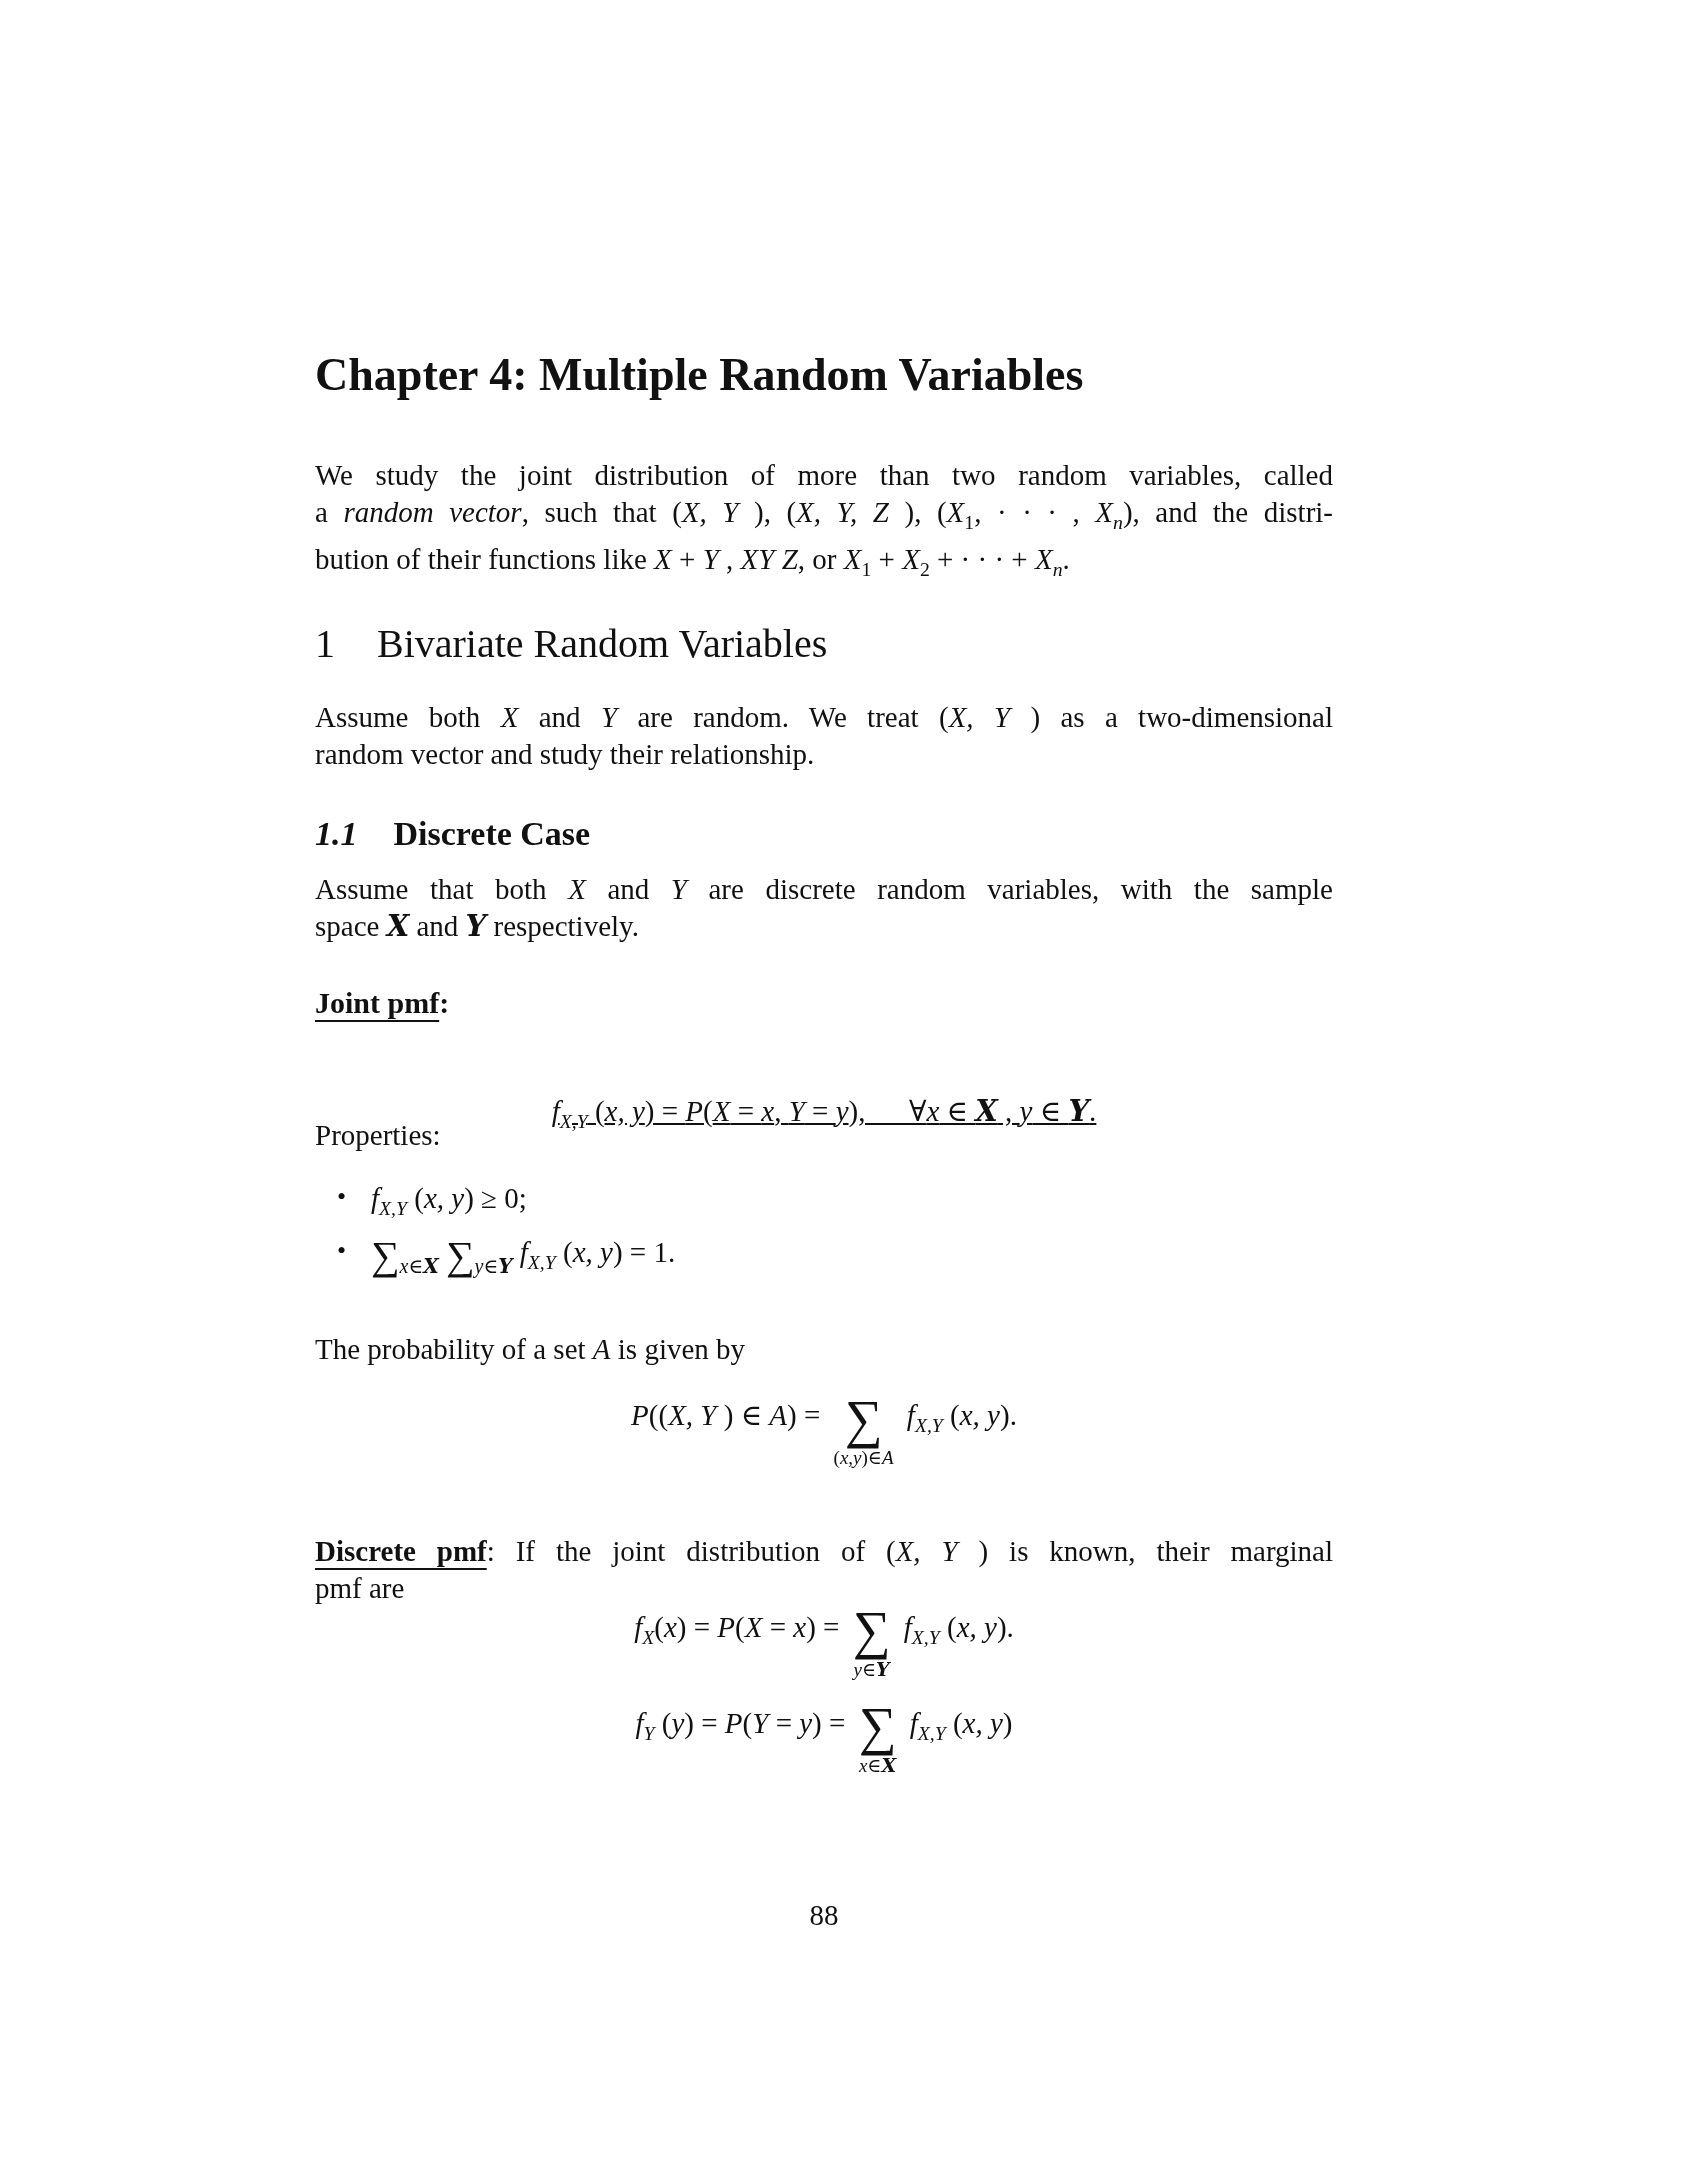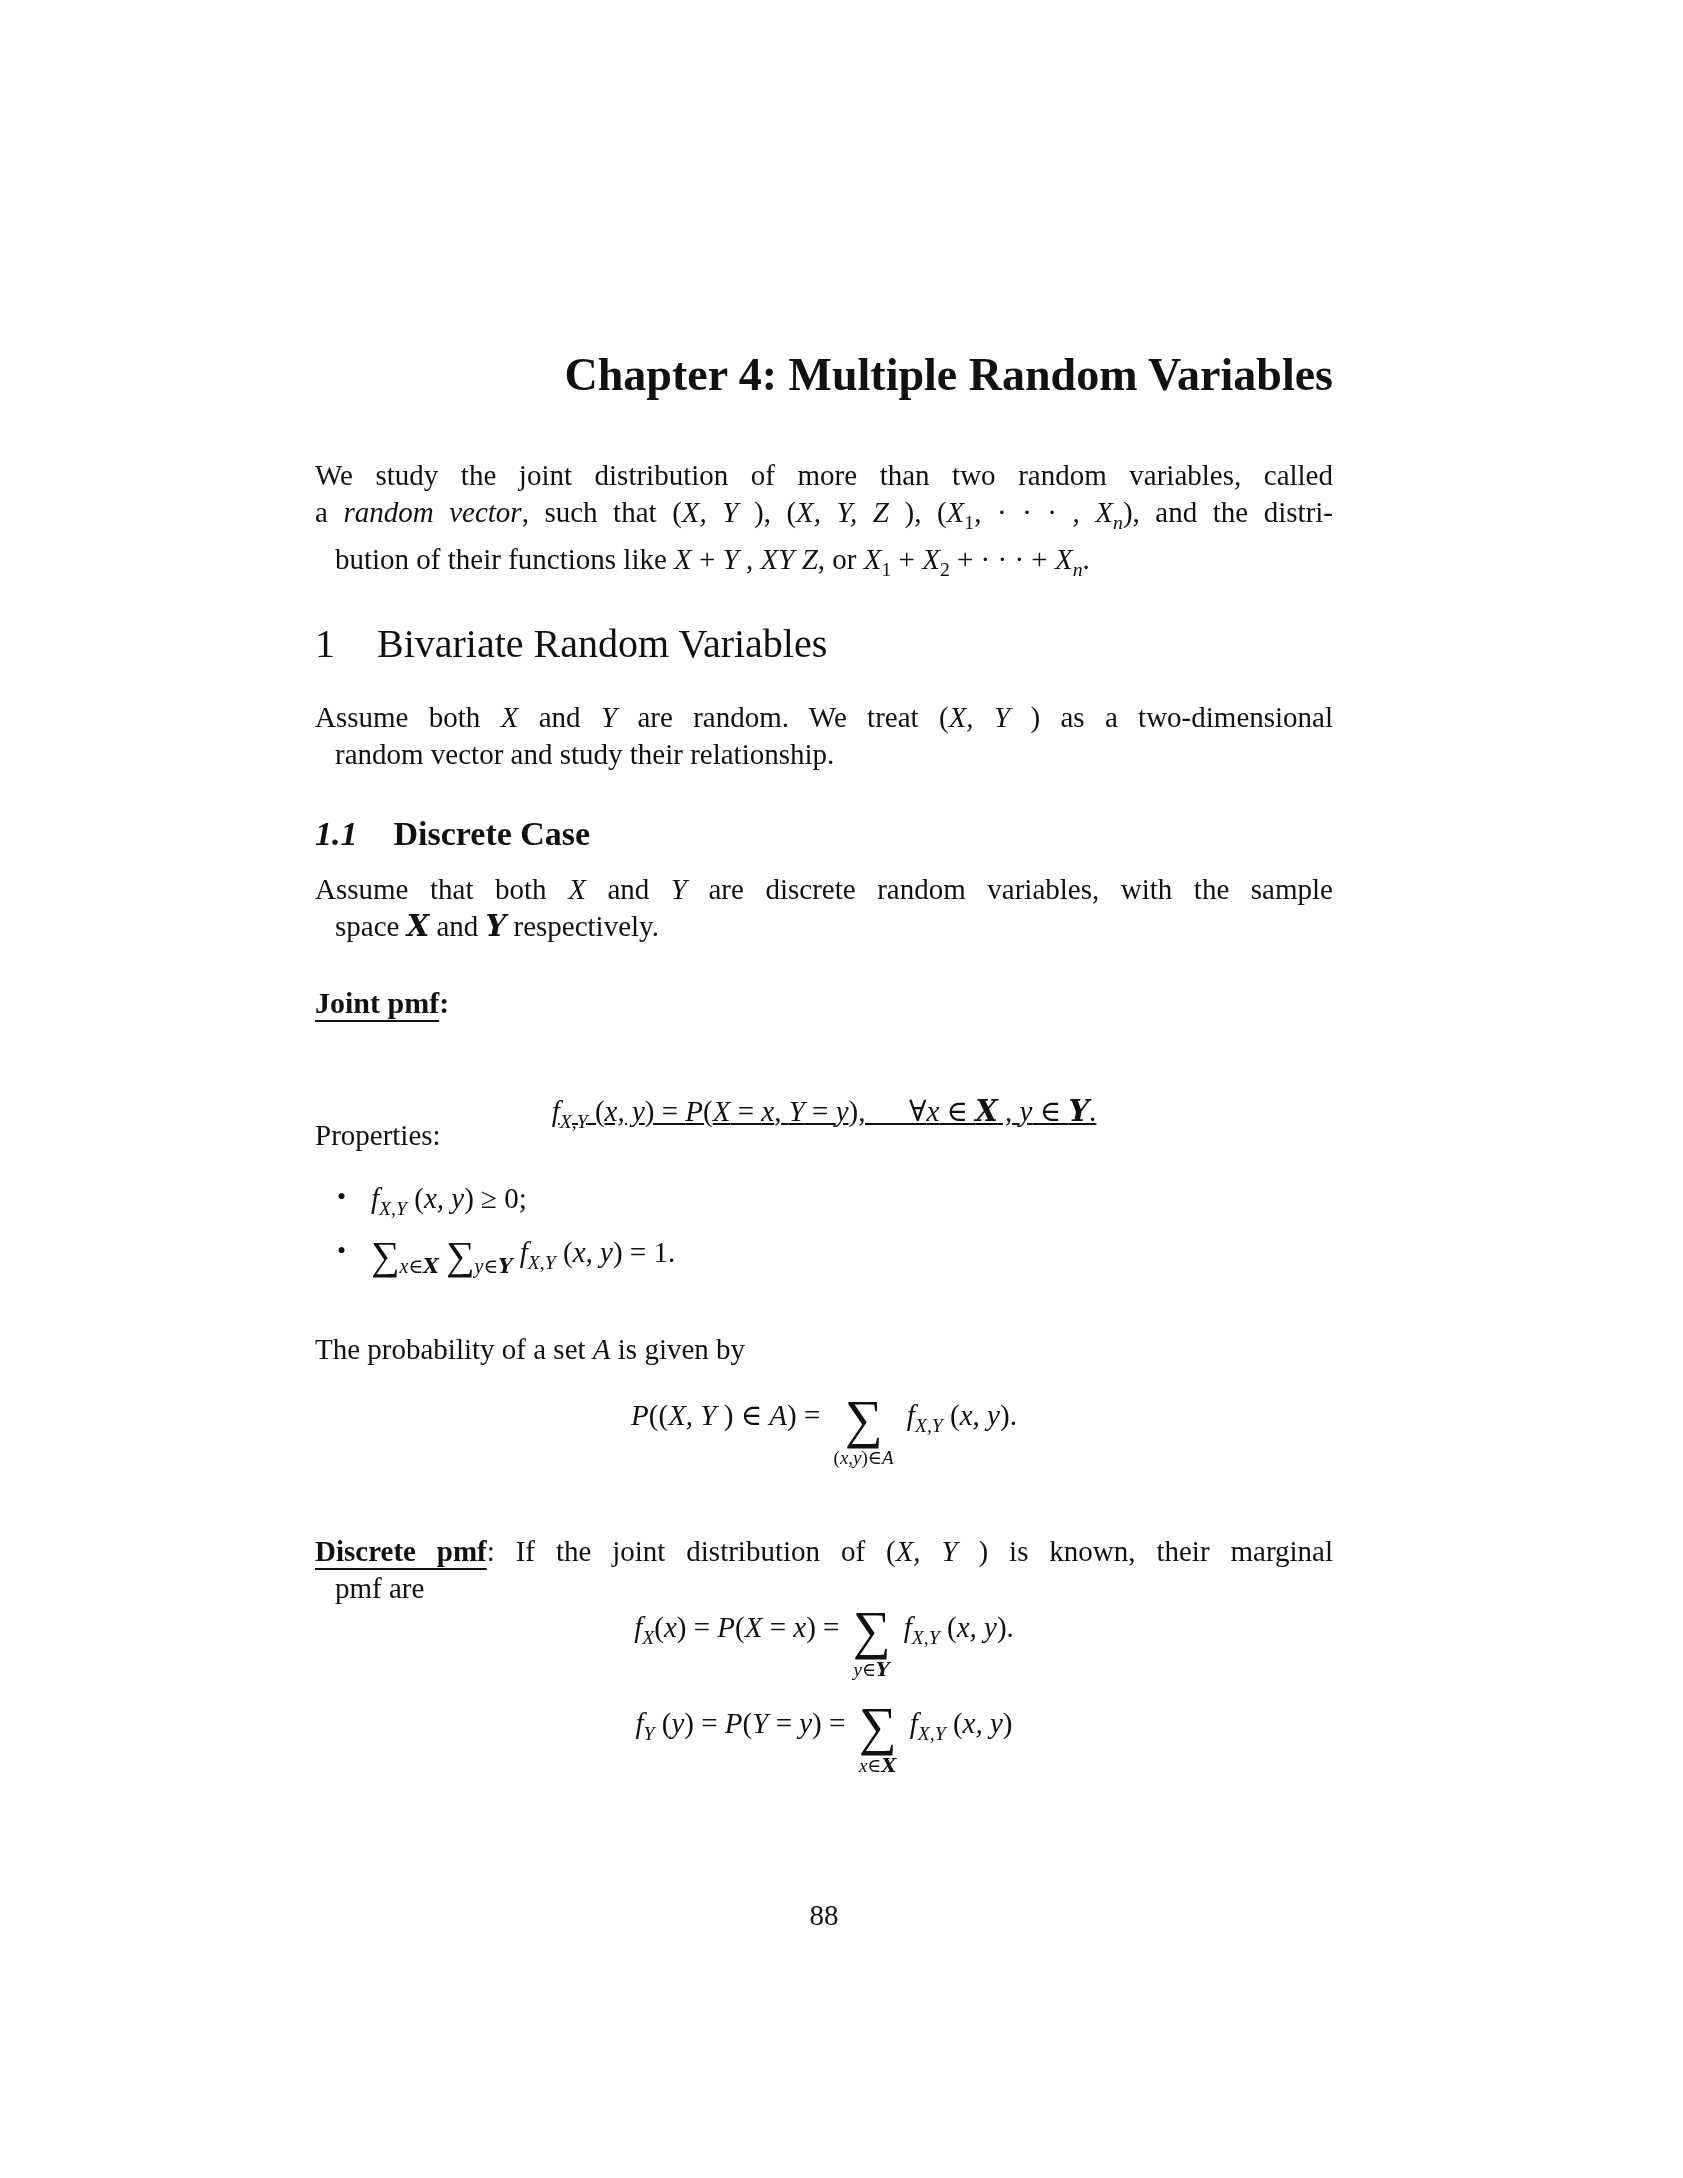--- a/index.html
+++ b/index.html
@@ -9,23 +9,23 @@
     background:#ffffff;
     color:#111111;
     font-family:"Liberation Serif","DejaVu Serif",serif;
     overflow:hidden;
   }
   .blk { position:absolute; left:315px; width:1018px; font-size:29px; line-height:37px; }
   i { font-style:italic; }
   sub { font-size:0.68em; }
   
   .jline { display:block; text-align:justify; text-align-last:justify; }
-  .jlast { display:block; text-align:center; text-align-last:left;margin-left:20px; }
+  .jlast { display:block; text-align:center; text-align-last:left; }
 
-  .chapter-title { top:347px; text-align:right; font-size:46px; line-height:1.2; font-weight:bold; }
+  .chapter-title { top:347px; text-align:left; font-size:46px; line-height:1.2; font-weight:bold; }
   .intro { top:457px; }
   .sec-head { top:620px; font-size:40px; line-height:1.2; font-weight:normal; }
   .sec-head .num { margin-right:42px; }
   .sec-para { top:699px; }
   .subsec-head { top:814px; font-size:34px; line-height:1.2; font-weight:bold; }
   .subsec-head .num { margin-right:36px;font-style:italic; }
   .disc-para { top:871px; }
 
   .joint-label { top:984px; font-size:30px; font-weight:bold; }
   .ul { text-decoration:underline; text-decoration-thickness:2px; text-underline-offset:7px; }

